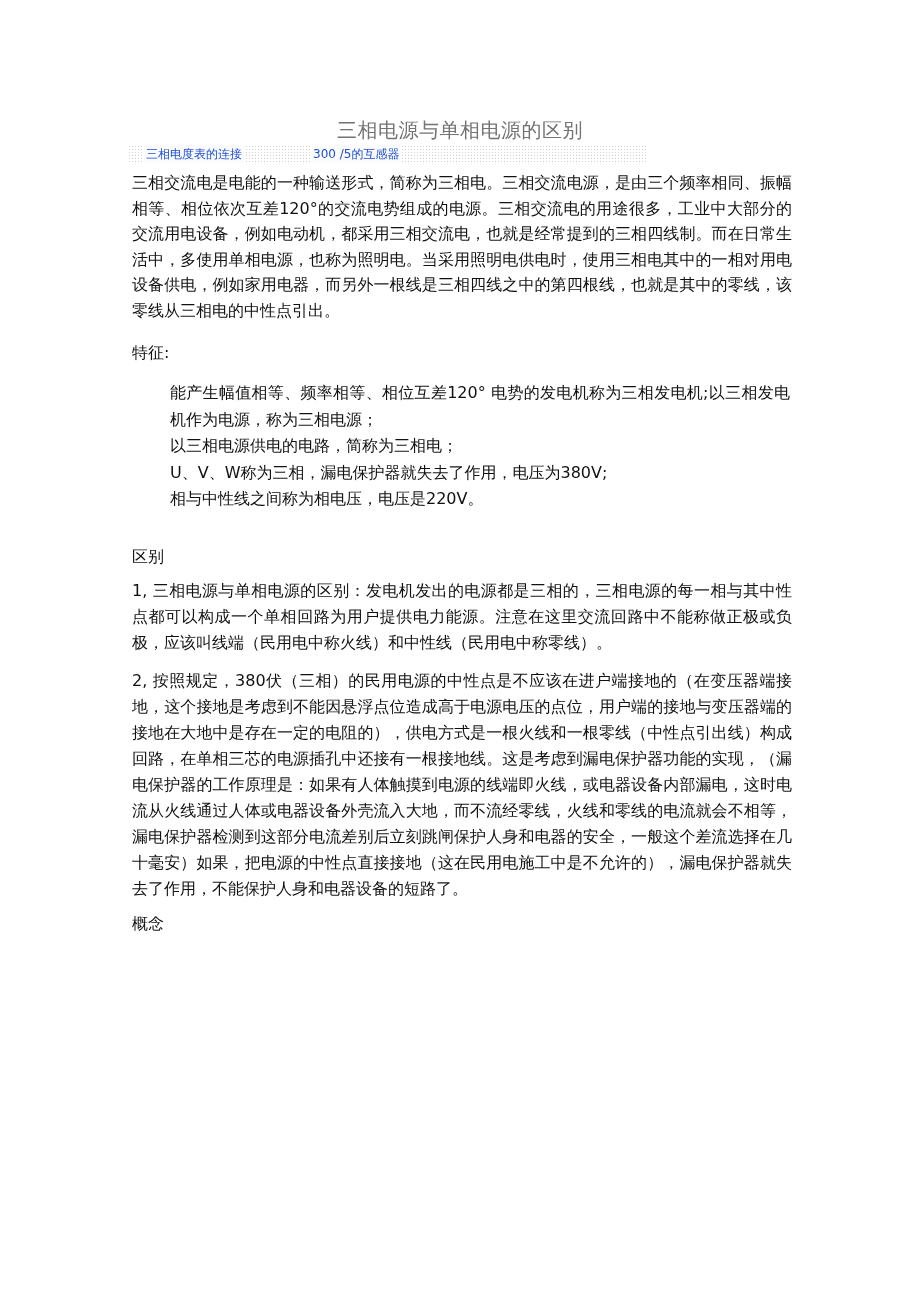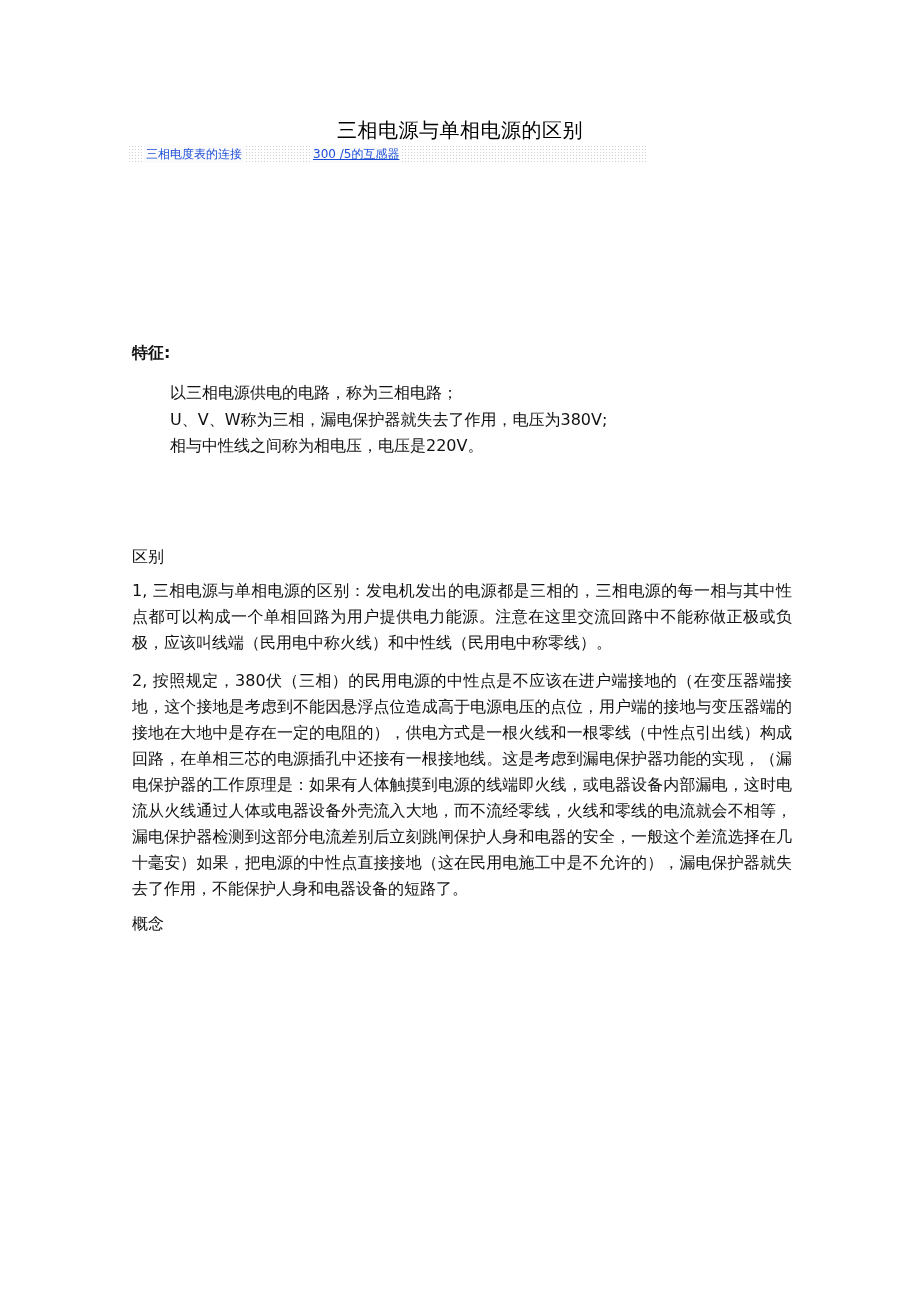--- a/index.html
+++ b/index.html
@@ -23,51 +23,51 @@
     }
     .title {
       position: absolute;
       left: 0;
       top: 117px;
       width: 920px;
       text-align: center;
       font-size: 20px;
       line-height: 26px;
       letter-spacing: 0.5px;
-      color: #000000;
+      color: #737373;
     }
     .banner {
       position: absolute;
       left: 128px;
       top: 145px;
       width: 520px;
       height: 18px;
       background-image: radial-gradient(#cfcfcf 0.6px, transparent 0.7px);
       background-size: 3px 3px;
       font-size: 12px;
       line-height: 18px;
       color: #1d4ed8;
     }
     .banner span {
       background: #fbfbfb;
       padding: 0 2px;
     }
     .banner .b1 { position: absolute; left: 16px; top: 0; }
-    .banner .b2 { position: absolute; left: 183px; top: 0; text-decoration: underline; }
+    .banner .b2 { position: absolute; left: 183px; top: 0; }
     .text {
       position: absolute;
       left: 132px;
       width: 660px;
       font-size: 16px;
       line-height: 25.5px;
       text-align: justify;
       word-break: break-all;
     }
     .p-intro { top: 170px; }
-    .h-features { top: 340px; font-weight: bold; }
+    .h-features { top: 340px; }
     .features { left: 170px; width: 620px; top: 380px; line-height: 26.5px; }
     .features div { margin: 0; }
     .h-diff { top: 536px; margin-top: 8px; }
     .p-diff1 { top: 578px; line-height: 26px; }
     .p-diff2 { top: 668px; line-height: 26px; }
     .h-concept { top: 911px; }
     .p-concept { top: 957px; line-height: 25.5px; text-indent: 40px; }
     .p-voltage { top: 1097px; line-height: 26px; text-indent: 40px; }
   </style>
 </head>
@@ -75,25 +75,27 @@
 
 <div class="page">
 
   <div class="title">三相电源与单相电源的区别</div>
 
   <div class="banner">
     <span class="b1">三相电度表的连接</span>
     <span class="b2">300 /5的互感器</span>
   </div>
 
+  <div class="text p-intro">三相交流电是电能的一种输送形式，简称为三相电。三相交流电源，是由三个频率相同、振幅相等、相位依次互差120°的交流电势组成的电源。三相交流电的用途很多，工业中大部分的交流用电设备，例如电动机，都采用三相交流电，也就是经常提到的三相四线制。而在日常生活中，多使用单相电源，也称为照明电。当采用照明电供电时，使用三相电其中的一相对用电设备供电，例如家用电器，而另外一根线是三相四线之中的第四根线，也就是其中的零线，该零线从三相电的中性点引出。</div>
 
   <div class="text h-features">特征:</div>
 
   <div class="text features">
-    <div>以三相电源供电的电路，称为三相电路；</div>
+    <div>能产生幅值相等、频率相等、相位互差120° 电势的发电机称为三相发电机;以三相发电机作为电源，称为三相电源；</div>
+    <div>以三相电源供电的电路，简称为三相电；</div>
     <div>U、V、W称为三相，漏电保护器就失去了作用，电压为380V;</div>
     <div>相与中性线之间称为相电压，电压是220V。</div>
   </div>
 
   <div class="text h-diff">区别</div>
 
   <div class="text p-diff1">1, 三相电源与单相电源的区别：发电机发出的电源都是三相的，三相电源的每一相与其中性点都可以构成一个单相回路为用户提供电力能源。注意在这里交流回路中不能称做正极或负极，应该叫线端（民用电中称火线）和中性线（民用电中称零线）。</div>
 
   <div class="text p-diff2">2, 按照规定，380伏（三相）的民用电源的中性点是不应该在进户端接地的（在变压器端接地，这个接地是考虑到不能因悬浮点位造成高于电源电压的点位，用户端的接地与变压器端的接地在大地中是存在一定的电阻的），供电方式是一根火线和一根零线（中性点引出线）构成回路，在单相三芯的电源插孔中还接有一根接地线。这是考虑到漏电保护器功能的实现，（漏电保护器的工作原理是：如果有人体触摸到电源的线端即火线，或电器设备内部漏电，这时电流从火线通过人体或电器设备外壳流入大地，而不流经零线，火线和零线的电流就会不相等，漏电保护器检测到这部分电流差别后立刻跳闸保护人身和电器的安全，一般这个差流选择在几十毫安）如果，把电源的中性点直接接地（这在民用电施工中是不允许的），漏电保护器就失去了作用，不能保护人身和电器设备的短路了。</div>
 

